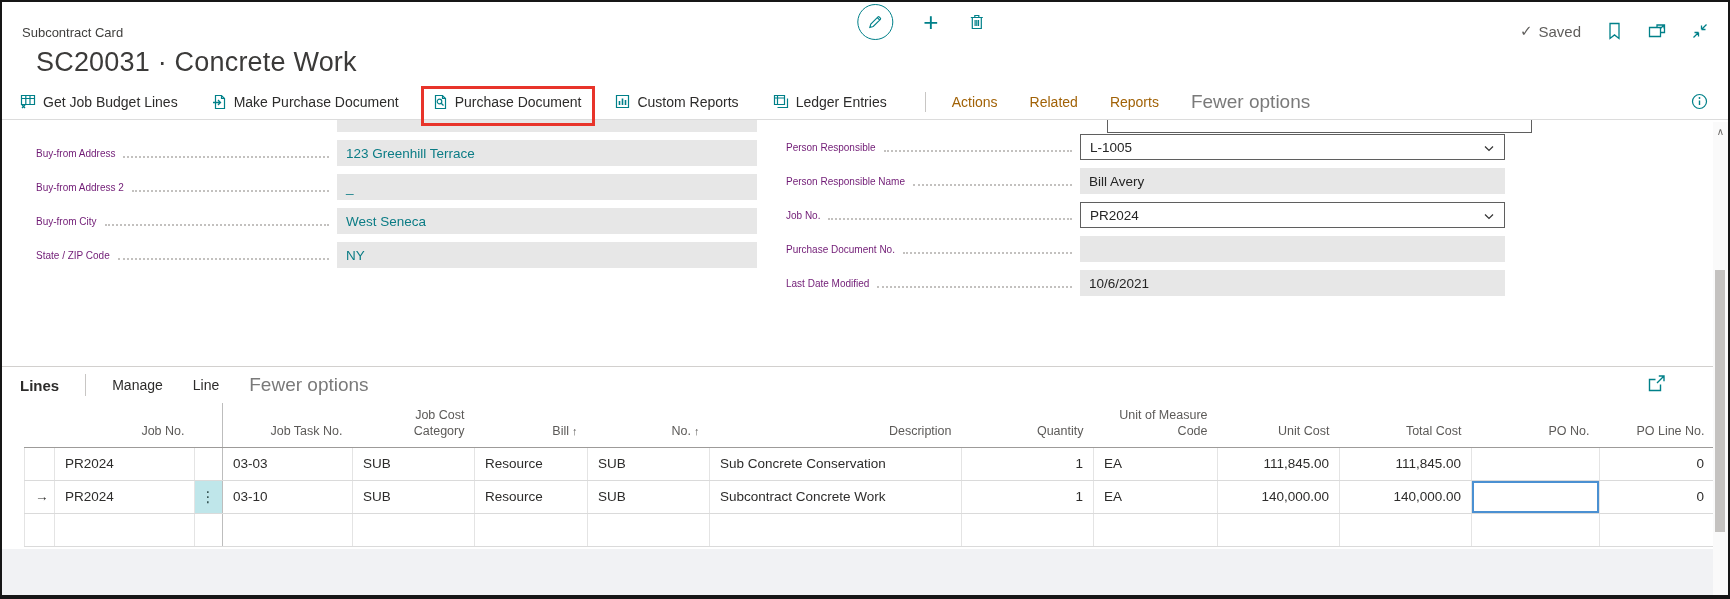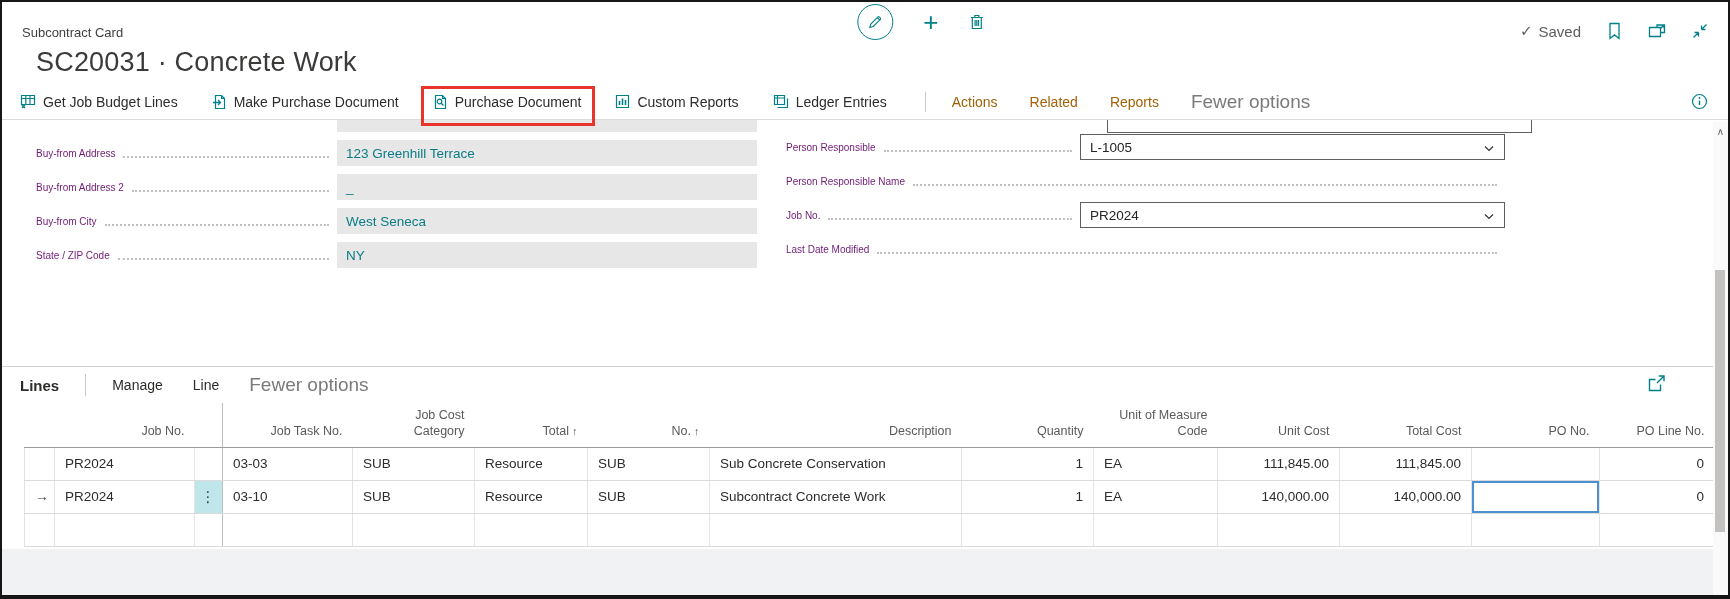--- a/index.html
+++ b/index.html
@@ -235,36 +235,43 @@
           <span class="chev">
             <svg width="12" height="11" viewBox="0 0 12 11">
                 <path d="M2 3.5l4 4 4-4" fill="none" stroke="#333" stroke-width="1.2"></path>
               </svg>
           </span>
         </div>
       </div>
       <div class="frow">
         <span class="flabel">Person Responsible Name</span>
         <span class="leader"></span>
+        <div class="fbox readonly">Bill Avery</div>
       </div>
       <div class="frow">
         <span class="flabel">Job No.</span>
         <span class="leader"></span>
         <div class="fbox editable">
           <span>PR2024</span>
           <span class="chev">
             <svg width="12" height="11" viewBox="0 0 12 11">
                 <path d="M2 3.5l4 4 4-4" fill="none" stroke="#333" stroke-width="1.2"></path>
               </svg>
           </span>
         </div>
       </div>
       <div class="frow">
+        <span class="flabel">Purchase Document No.</span>
+        <span class="leader"></span>
+        <div class="fbox readonly"></div>
+      </div>
+      <div class="frow">
         <span class="flabel">Last Date Modified</span>
         <span class="leader"></span>
+        <div class="fbox readonly">10/6/2021</div>
       </div>
     </div>
   </div>
 
   <div class="lines-divider"></div>
   <div class="lines-header">
     <span class="lines-title">Lines</span>
     <span class="lines-sep"></span>
     <span class="lines-menu-item">Manage</span>
     <span class="lines-menu-item">Line</span>
@@ -296,21 +303,21 @@
       <col style="width:128px">
         <col style="width:115px">
     </colgroup>
     <thead>
       <tr>
         <th></th>
         <th>Job No.</th>
         <th class="freeze"></th>
         <th>Job Task No.</th>
         <th>Job Cost Category</th>
-        <th><span>Total</span><span class="sort">↑</span></th>
+        <th><span>Bill</span><span class="sort">↑</span></th>
         <th><span>No.</span><span class="sort">↑</span></th>
         <th>Description</th>
         <th class="num">Quantity</th>
         <th>Unit of Measure Code</th>
         <th class="num">Unit Cost</th>
         <th class="num">Total Cost</th>
         <th>PO No.</th>
         <th class="num">PO Line No.</th>
       </tr>
     </thead>

